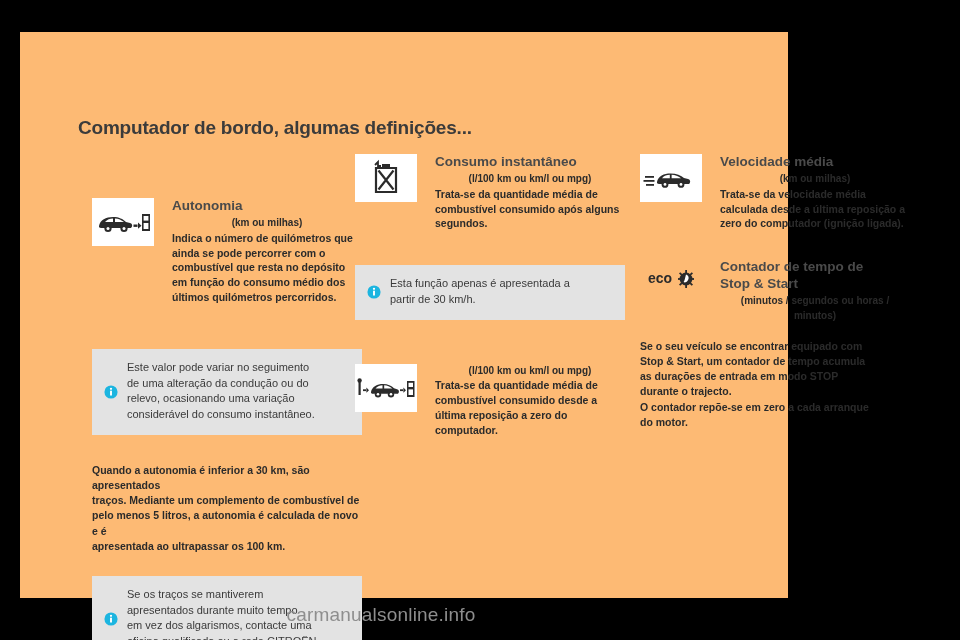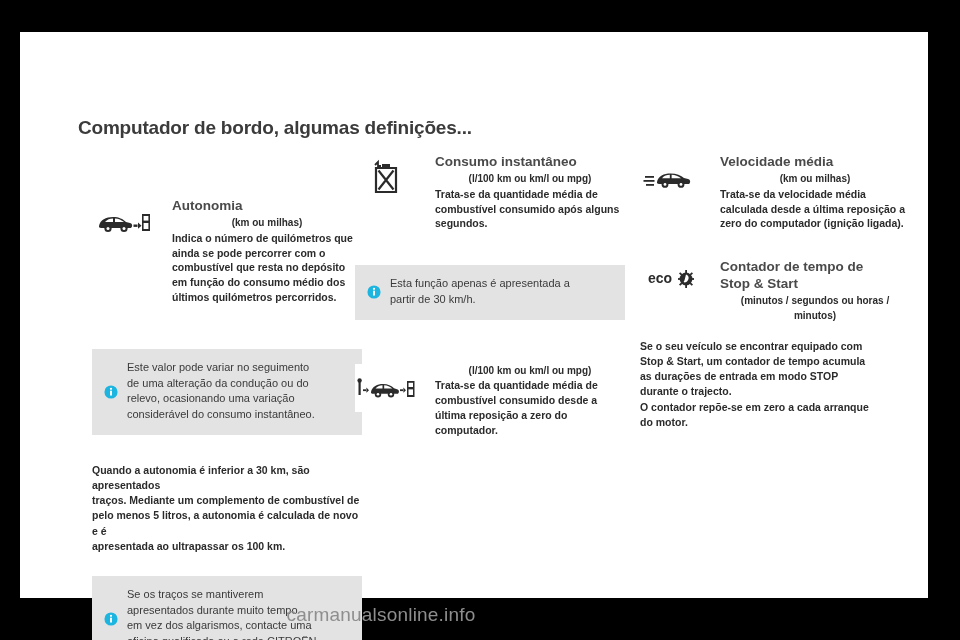--- a/index.html
+++ b/index.html
@@ -13,23 +13,23 @@
     overflow: hidden;
     font-family: "Liberation Sans", sans-serif;
     position: relative;
   }
 
   
   #page-sheet {
     position: absolute;
     left: 20px;
     top: 32px;
-    width: 908px;
+    width: 768px;
     height: 566px;
-    background: #ffffff;
+    background: #fdba74;
   }
 
   
   #page-title {
     position: absolute;
     left: 58px;
     top: 85px;
     font-size: 19px;
     font-weight: bold;
     color: #3b3b3b;

